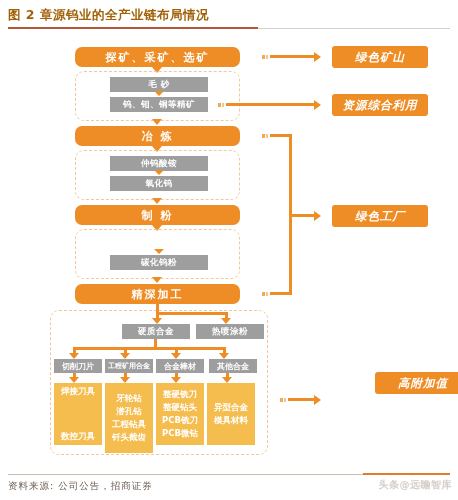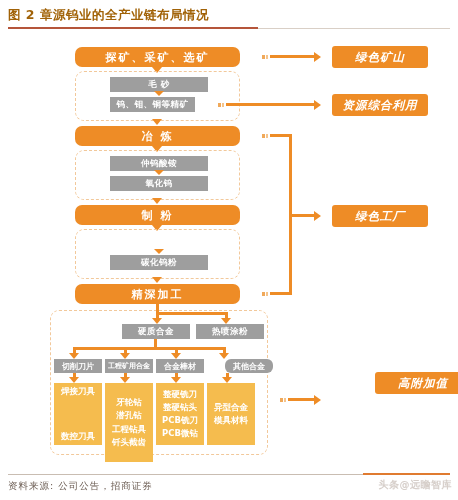--- a/index.html
+++ b/index.html
@@ -135,21 +135,21 @@
 </div>
 
 <div class="canvas">
 
   <div class="obar" style="left:75px;top:13px;width:165px;height:20px;">探矿、采矿、选矿</div>
   <div class="arrow-down" style="left:152px;top:33px;"></div>
 
   <div class="dashbox" style="left:75px;top:37px;width:165px;height:50px;"></div>
   <div class="gbar" style="left:110px;top:43px;width:98px;height:15px;">毛 砂</div>
   <div class="arrow-down" style="left:154px;top:57px;border-top-width:5px;"></div>
-  <div class="gbar" style="left:110px;top:63px;width:85px;height:15px;">钨、钼、铜等精矿</div>
+  <div class="gbar" style="left:110px;top:63px;width:98px;height:15px;">钨、钼、铜等精矿</div>
   <div class="arrow-down" style="left:152px;top:85px;"></div>
 
   <div class="obar" style="left:75px;top:92px;width:165px;height:20px;">冶 炼</div>
   <div class="arrow-down" style="left:152px;top:112px;"></div>
 
   <div class="dashbox" style="left:75px;top:116px;width:165px;height:50px;"></div>
   <div class="gbar" style="left:110px;top:122px;width:98px;height:15px;">仲钨酸铵</div>
   <div class="arrow-down" style="left:154px;top:136px;border-top-width:5px;"></div>
   <div class="gbar" style="left:110px;top:142px;width:98px;height:15px;">氧化钨</div>
   <div class="arrow-down" style="left:152px;top:164px;"></div>
@@ -184,36 +184,36 @@
   <div class="vline" style="left:124px;top:313px;height:7px;"></div>
   <div class="arrow-down" style="left:120px;top:319px;"></div>
   <div class="vline" style="left:175px;top:313px;height:7px;"></div>
   <div class="arrow-down" style="left:171px;top:319px;"></div>
   <div class="vline" style="left:223px;top:313px;height:7px;"></div>
   <div class="arrow-down" style="left:219px;top:319px;"></div>
 
   <div class="gbar" style="left:54px;top:325px;width:48px;height:14px;font-size:8px;letter-spacing:0;">切削刀片</div>
   <div class="gbar" style="left:105px;top:325px;width:48px;height:14px;font-size:7px;letter-spacing:0;">工程矿用合金</div>
   <div class="gbar" style="left:156px;top:325px;width:48px;height:14px;font-size:8px;letter-spacing:0;">合金棒材</div>
-  <div class="gbar" style="left:225px;top:325px;width:48px;height:14px;font-size:8px;letter-spacing:0;border-radius:6px;">其他合金</div>
+  <div class="gbar" style="left:209px;top:325px;width:48px;height:14px;font-size:8px;letter-spacing:0;">其他合金</div>
 
   <div class="vline" style="left:73px;top:339px;height:5px;"></div>
   <div class="arrow-down" style="left:69px;top:343px;"></div>
   <div class="vline" style="left:124px;top:339px;height:5px;"></div>
   <div class="arrow-down" style="left:120px;top:343px;"></div>
   <div class="vline" style="left:175px;top:339px;height:5px;"></div>
   <div class="arrow-down" style="left:171px;top:343px;"></div>
   <div class="vline" style="left:226px;top:339px;height:5px;"></div>
   <div class="arrow-down" style="left:222px;top:343px;"></div>
 
   <div class="ybox" style="left:54px;top:349px;width:48px;height:62px;gap:32px;">
     <span>焊接刀具</span>
     <span>数控刀具</span>
   </div>
-  <div class="ybox" style="left:105px;top:349px;width:48px;height:79px;">
+  <div class="ybox" style="left:105px;top:349px;width:48px;height:70px;">
     <span>牙轮钻</span>
     <span>潜孔钻</span>
     <span>工程钻具</span>
     <span>钎头截齿</span>
   </div>
   <div class="ybox" style="left:156px;top:349px;width:48px;height:62px;">
     <span>整硬铣刀</span>
     <span>整硬钻头</span>
     <span>PCB铣刀</span>
     <span>PCB微钻</span>

